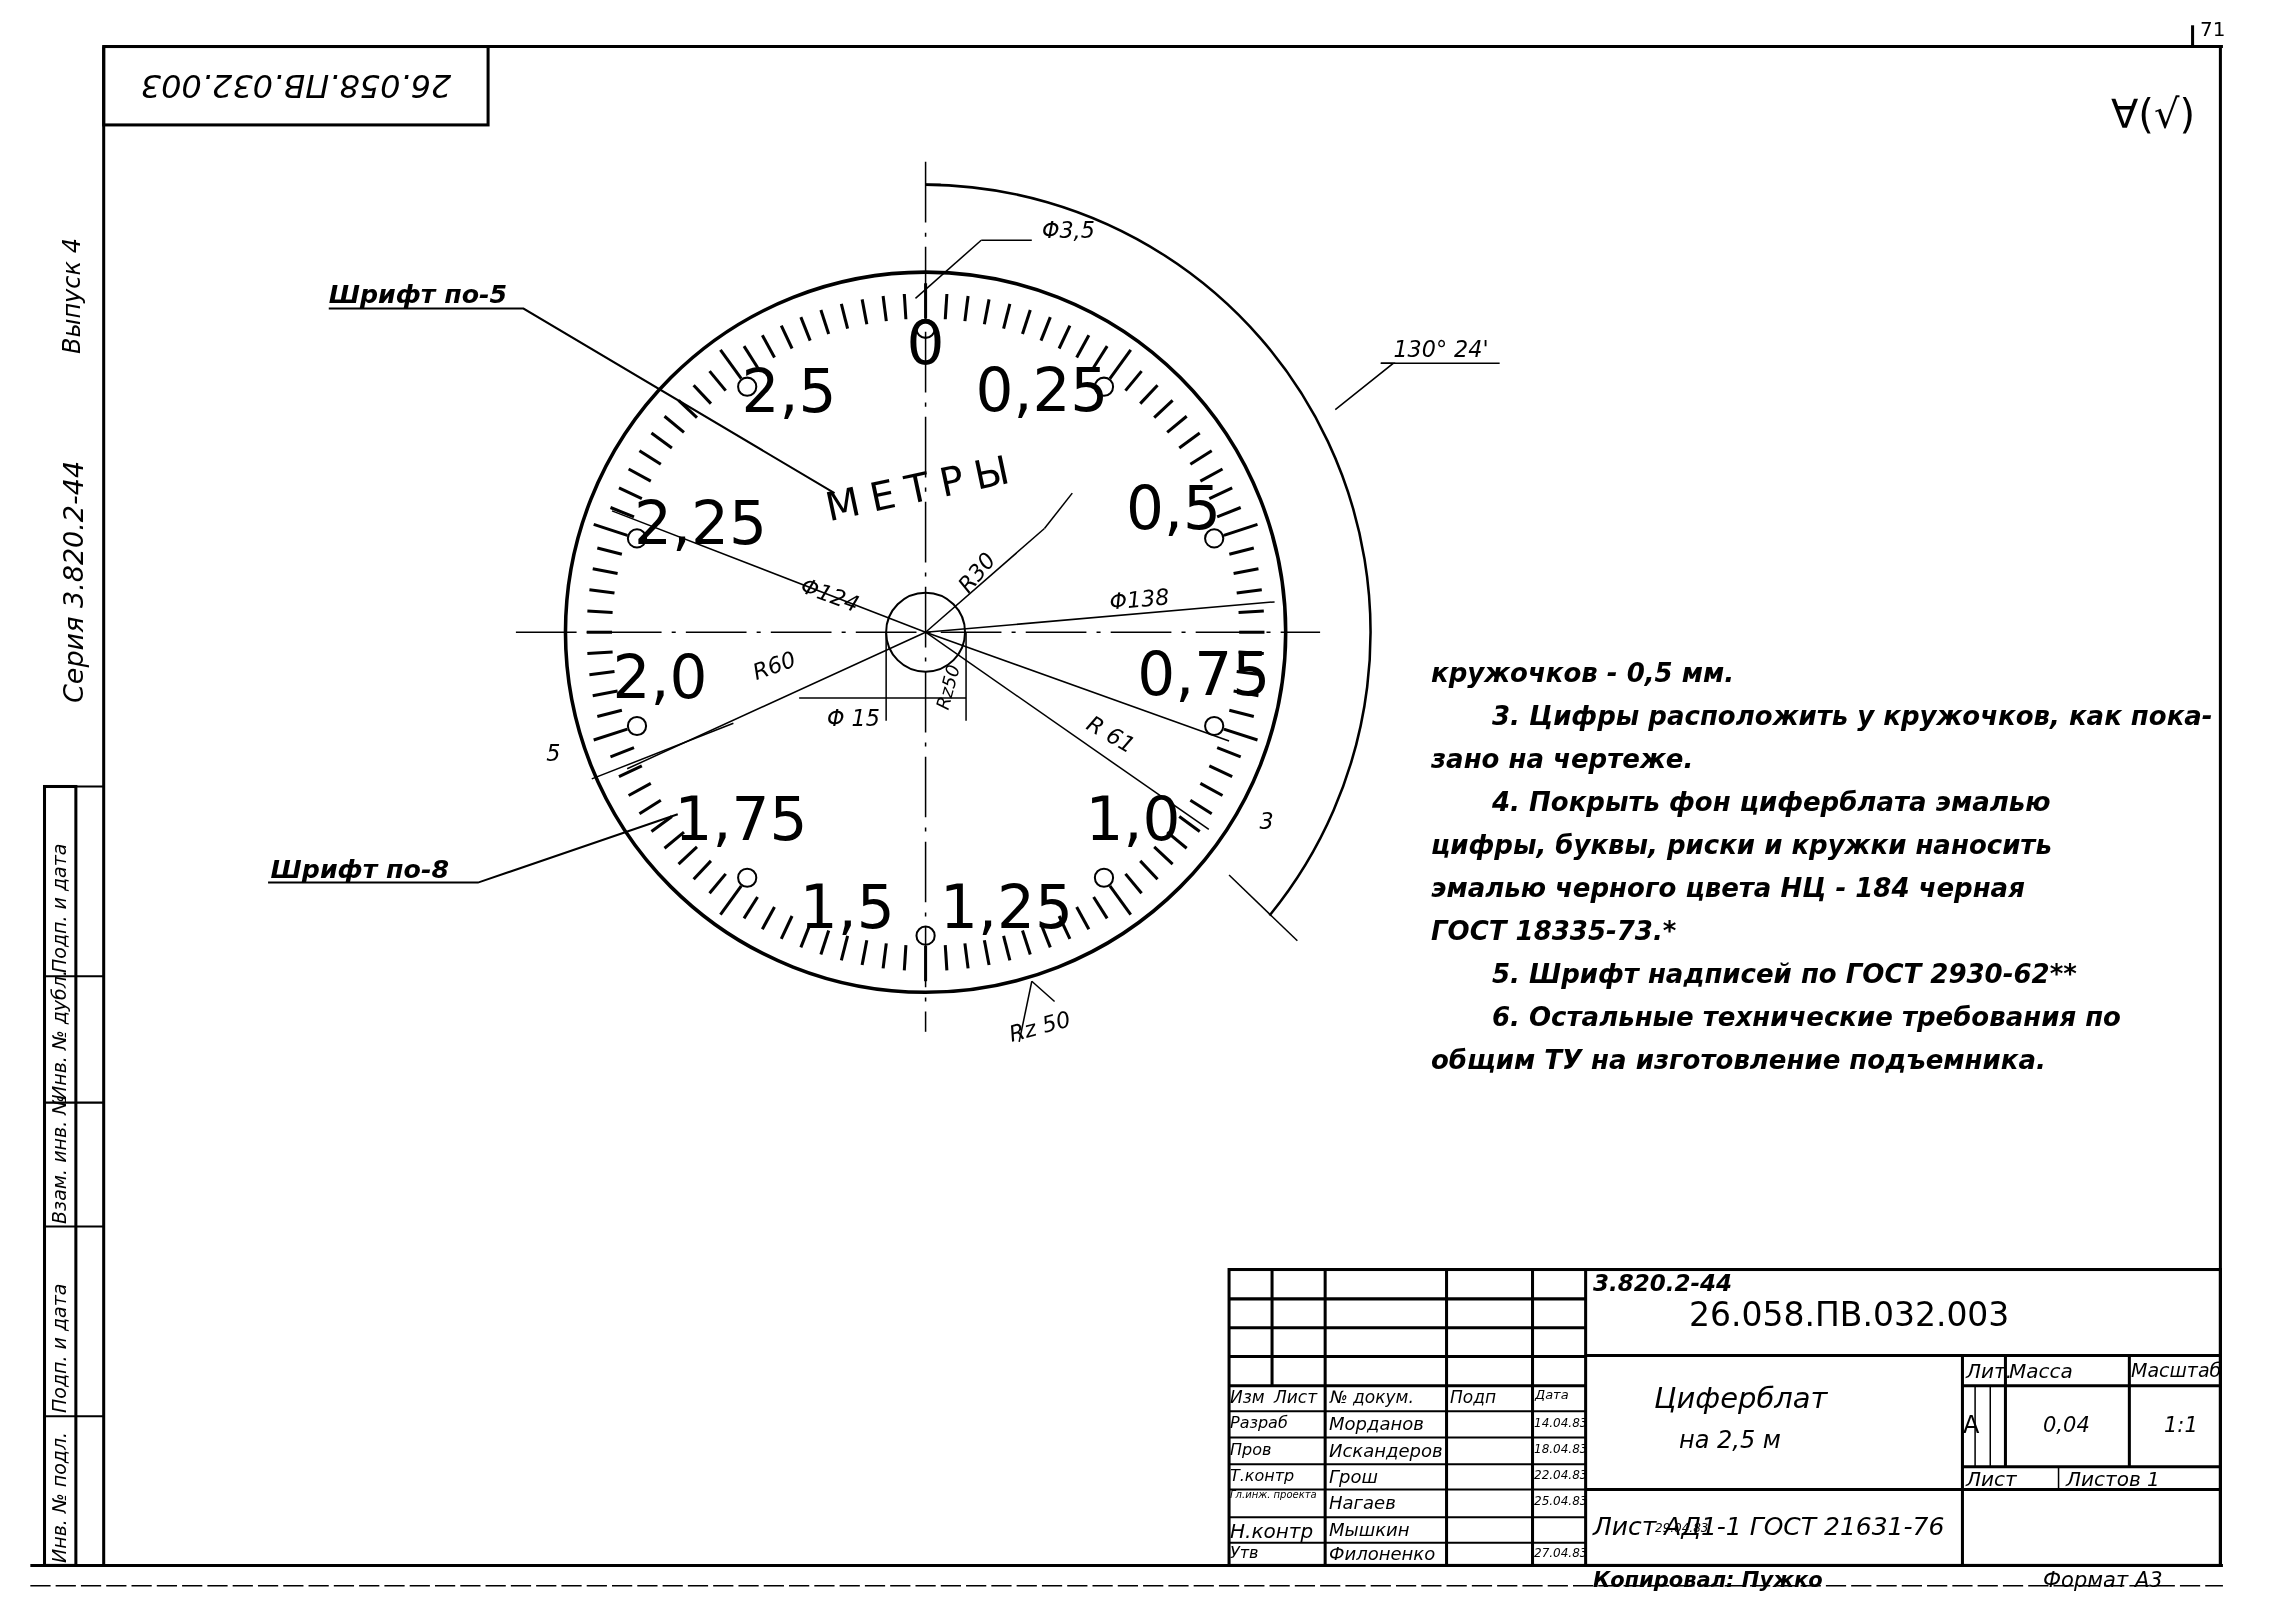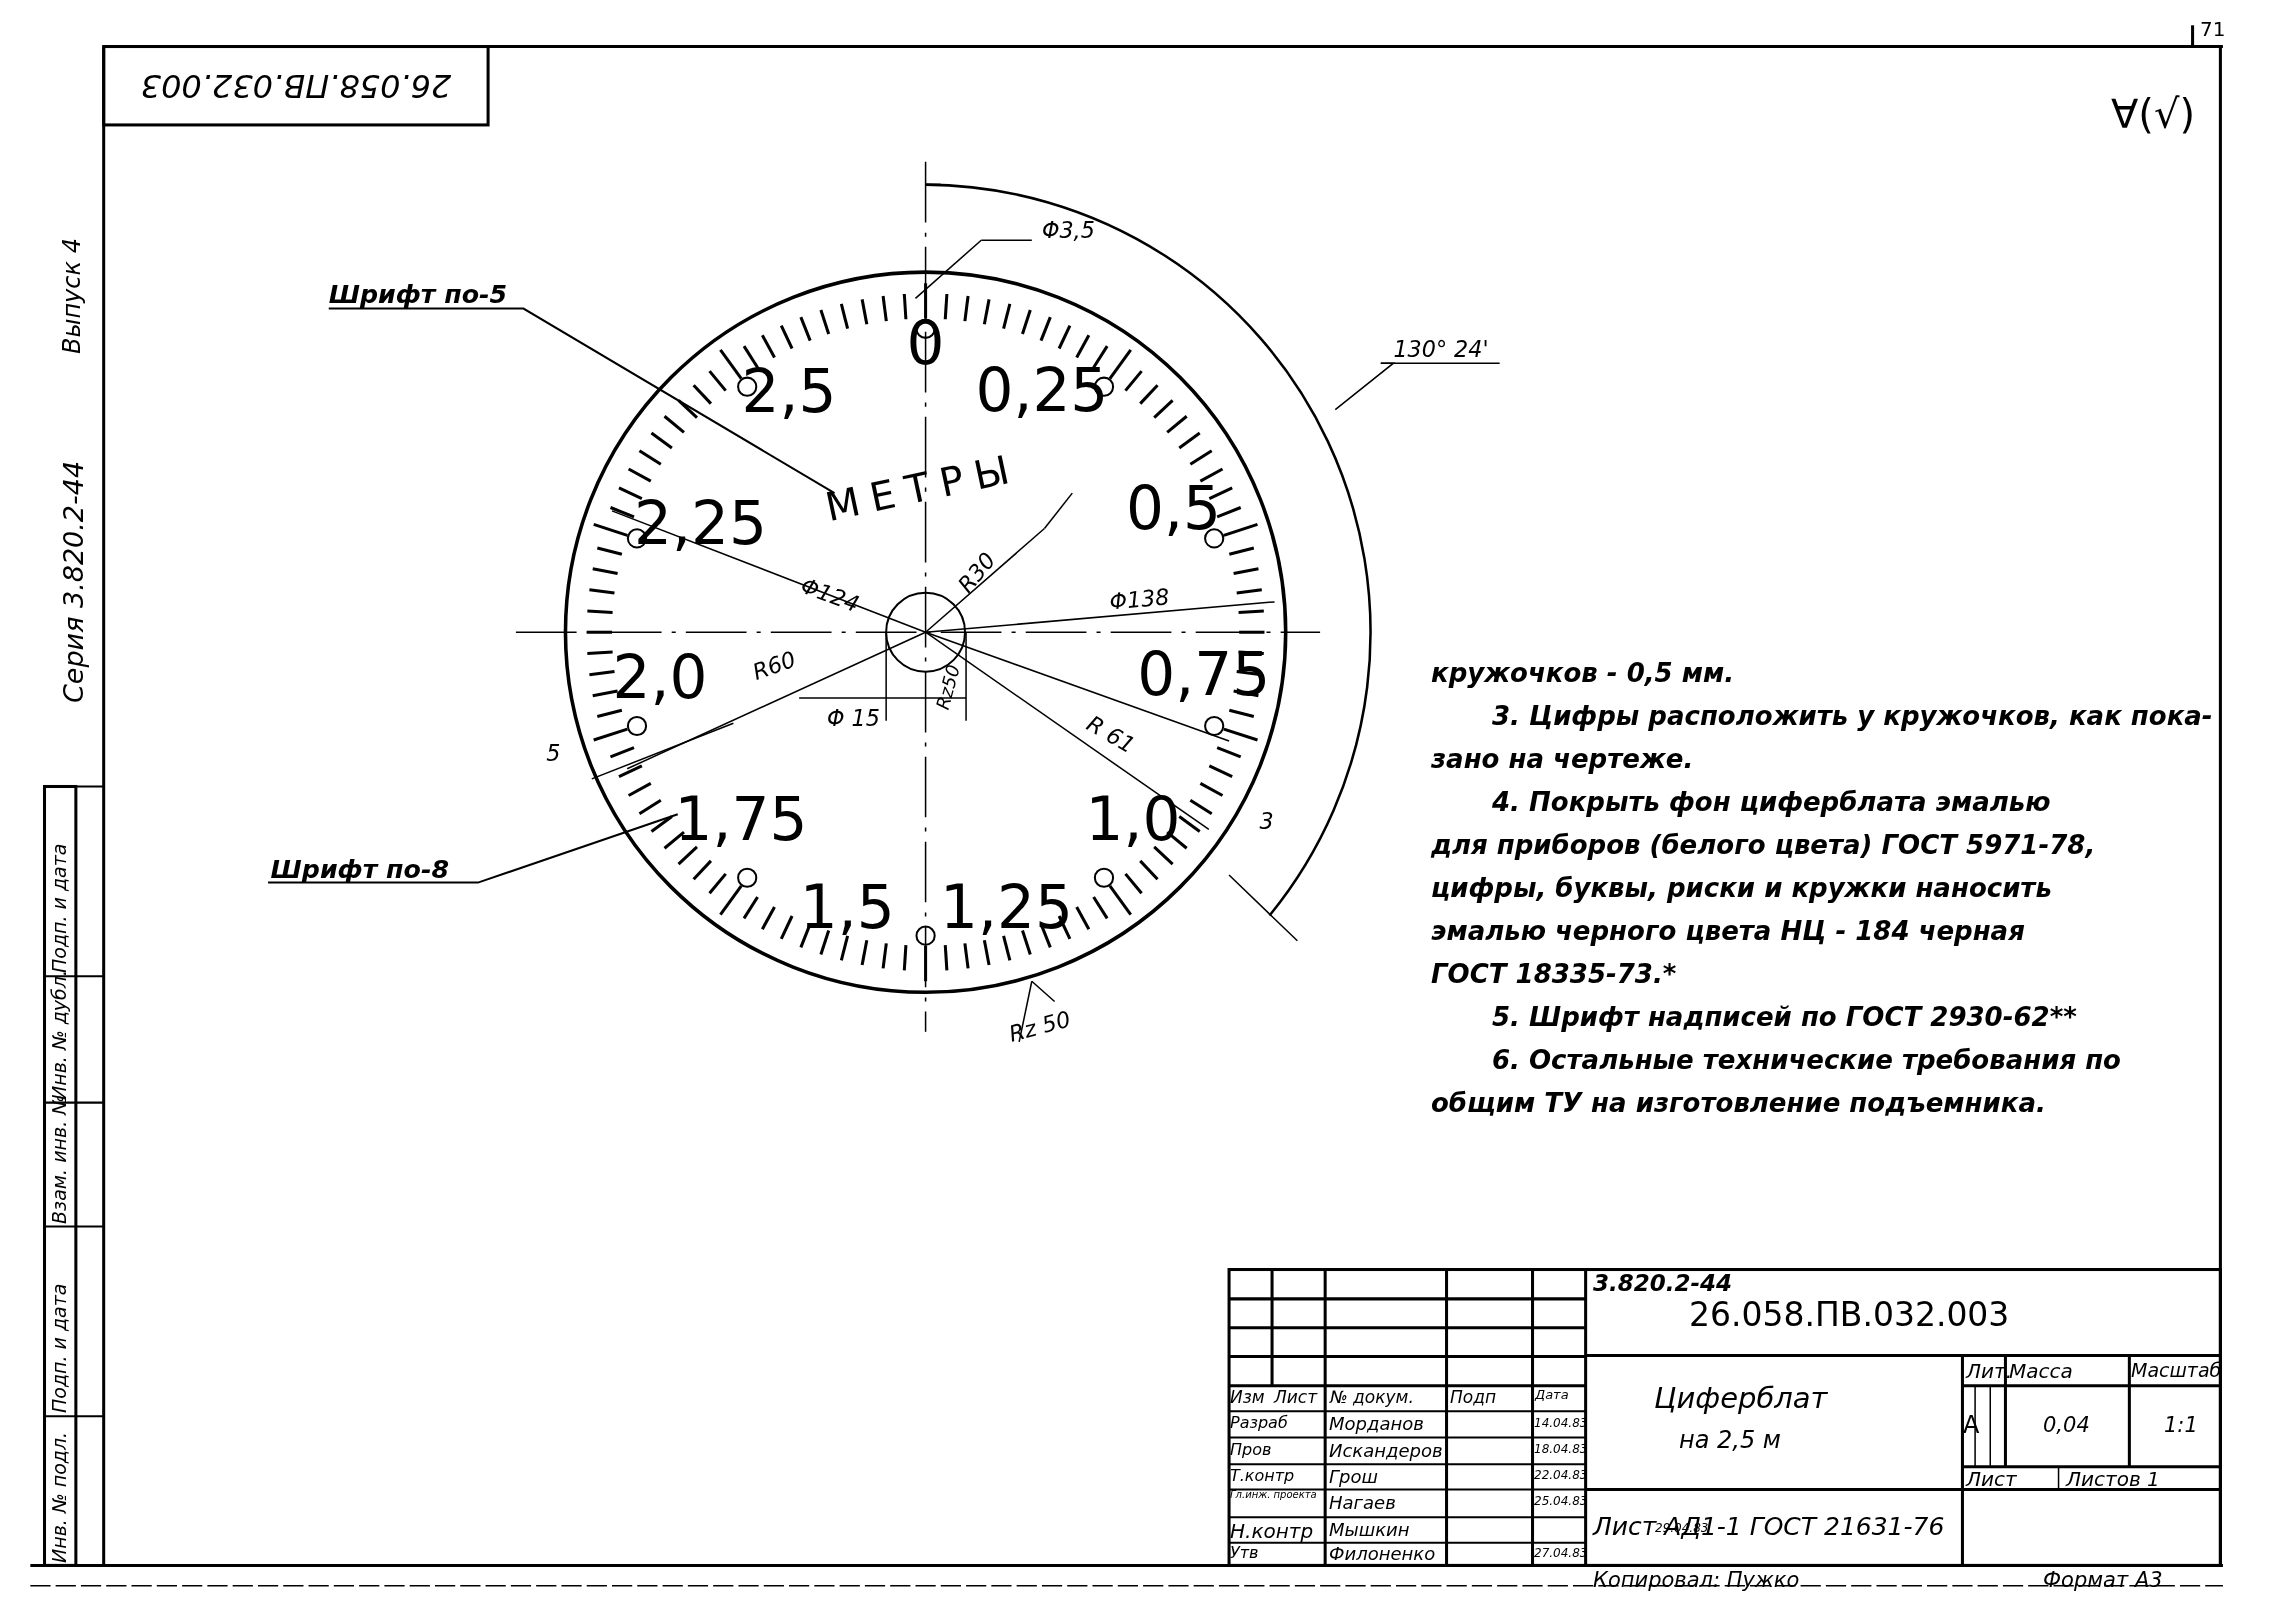--- a/index.html
+++ b/index.html
@@ -270,21 +270,20 @@
   <div class="vlabel" style="left:48px;top:1100px;font-size:19px;">Инв. № дубл.</div>
   <div class="vlabel" style="left:48px;top:1224px;font-size:19px;">Взам. инв. №</div>
   <div class="vlabel" style="left:48px;top:1413px;font-size:19px;">Подп. и дата</div>
   <div class="vlabel" style="left:48px;top:1563px;font-size:19px;">Инв. № подл.</div>
 
   <div class="notes">
     <p>кружочков - 0,5 мм.</p>
     <p class="ind">3.  Цифры расположить у кружочков, как пока-</p>
     <p>зано на  чертеже.</p>
     <p class="ind">4.  Покрыть фон  циферблата  эмалью</p>
-    <p>для  приборов (белого цвета)  ГОСТ 5971-78,</p>
     <p>цифры, буквы, риски и  кружки  наносить</p>
     <p>эмалью  черного  цвета  НЦ - 184 черная</p>
     <p>ГОСТ 18335-73.*</p>
     <p class="ind">5.  Шрифт надписей  по  ГОСТ 2930-62**</p>
     <p class="ind">6.  Остальные технические требования по</p>
     <p>общим ТУ на изготовление подъемника.</p>
   </div>
 
   <div class="abs ital" style="left:1593px;top:1270px;font-size:23px;font-weight:bold;">3.820.2-44</div>
   <div class="abs" style="left:1689px;top:1295px;font-size:33px;">26.058.ПВ.032.003</div>
@@ -324,16 +323,16 @@
   <div class="abs ital" style="left:1534px;top:1494px;font-size:12px;">25.04.83</div>
 
   <div class="abs ital" style="left:1230px;top:1519px;font-size:20px;">Н.контр</div>
   <div class="abs ital" style="left:1329px;top:1519px;font-size:18px;">Мышкин</div>
   <div class="abs ital" style="left:1616px;top:1521px;font-size:12px;padding-left:39px;">29.04.83</div>
 
   <div class="abs ital" style="left:1230px;top:1543px;font-size:16px;">Утв</div>
   <div class="abs ital" style="left:1329px;top:1543px;font-size:18px;">Филоненко</div>
   <div class="abs ital" style="left:1534px;top:1546px;font-size:12px;">27.04.83</div>
 
-  <div class="abs ital" style="left:1593px;top:1568px;font-size:21px;">Копировал:  Пужко</div>
+  <div class="abs ital" style="left:1593px;top:1568px;font-size:21px;font-weight:bold;">Копировал:  Пужко</div>
   <div class="abs ital" style="left:2043px;top:1568px;font-size:21px;">Формат  А3</div>
 </div>
 
 
 </body></html>

